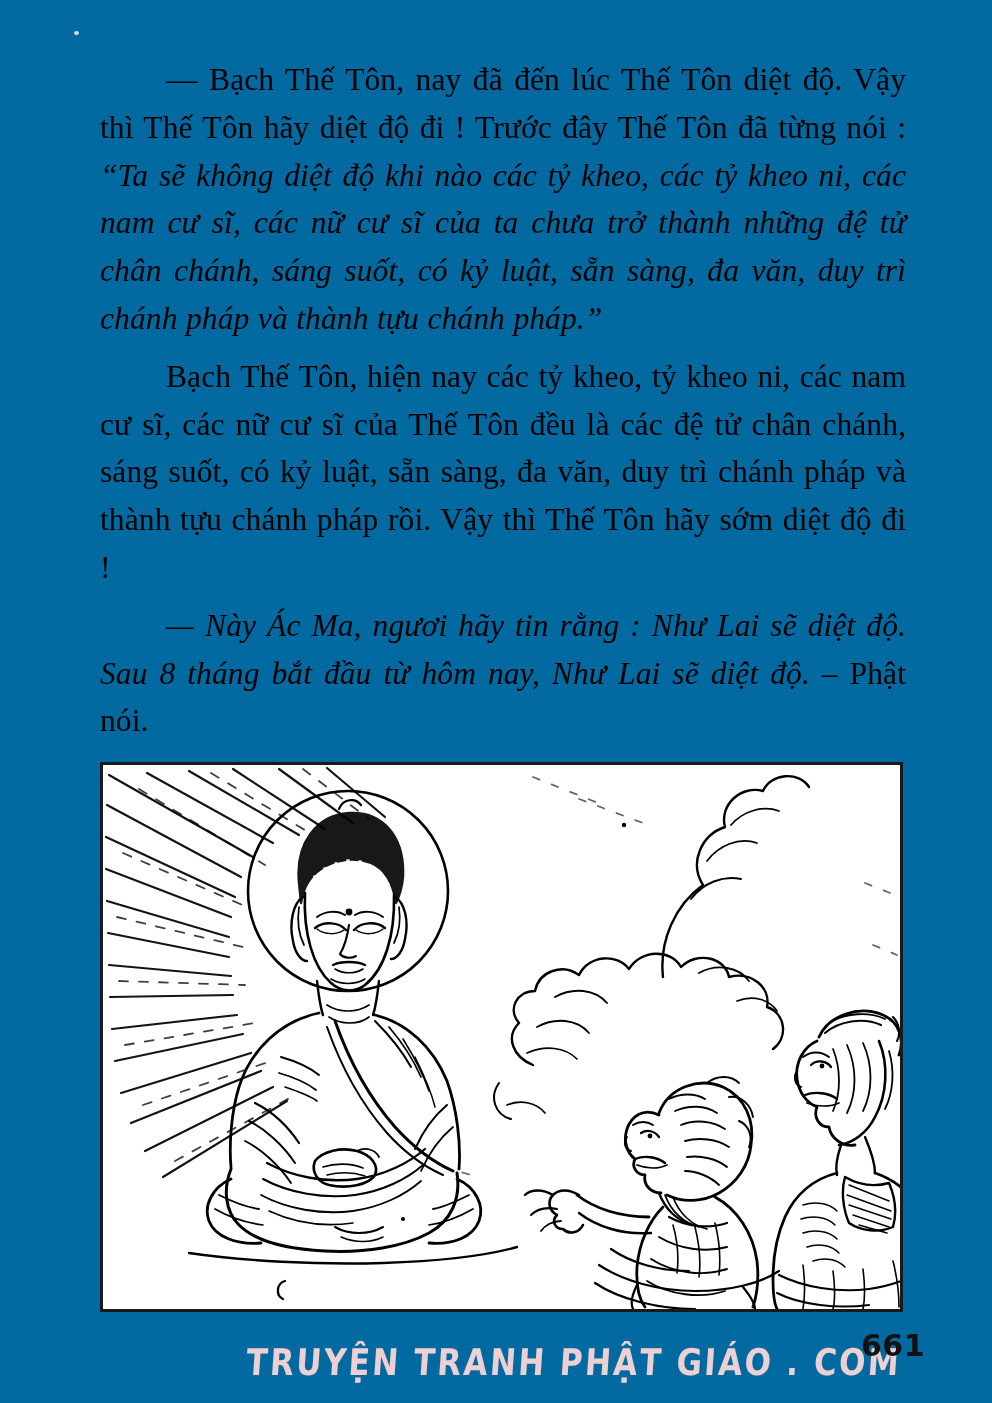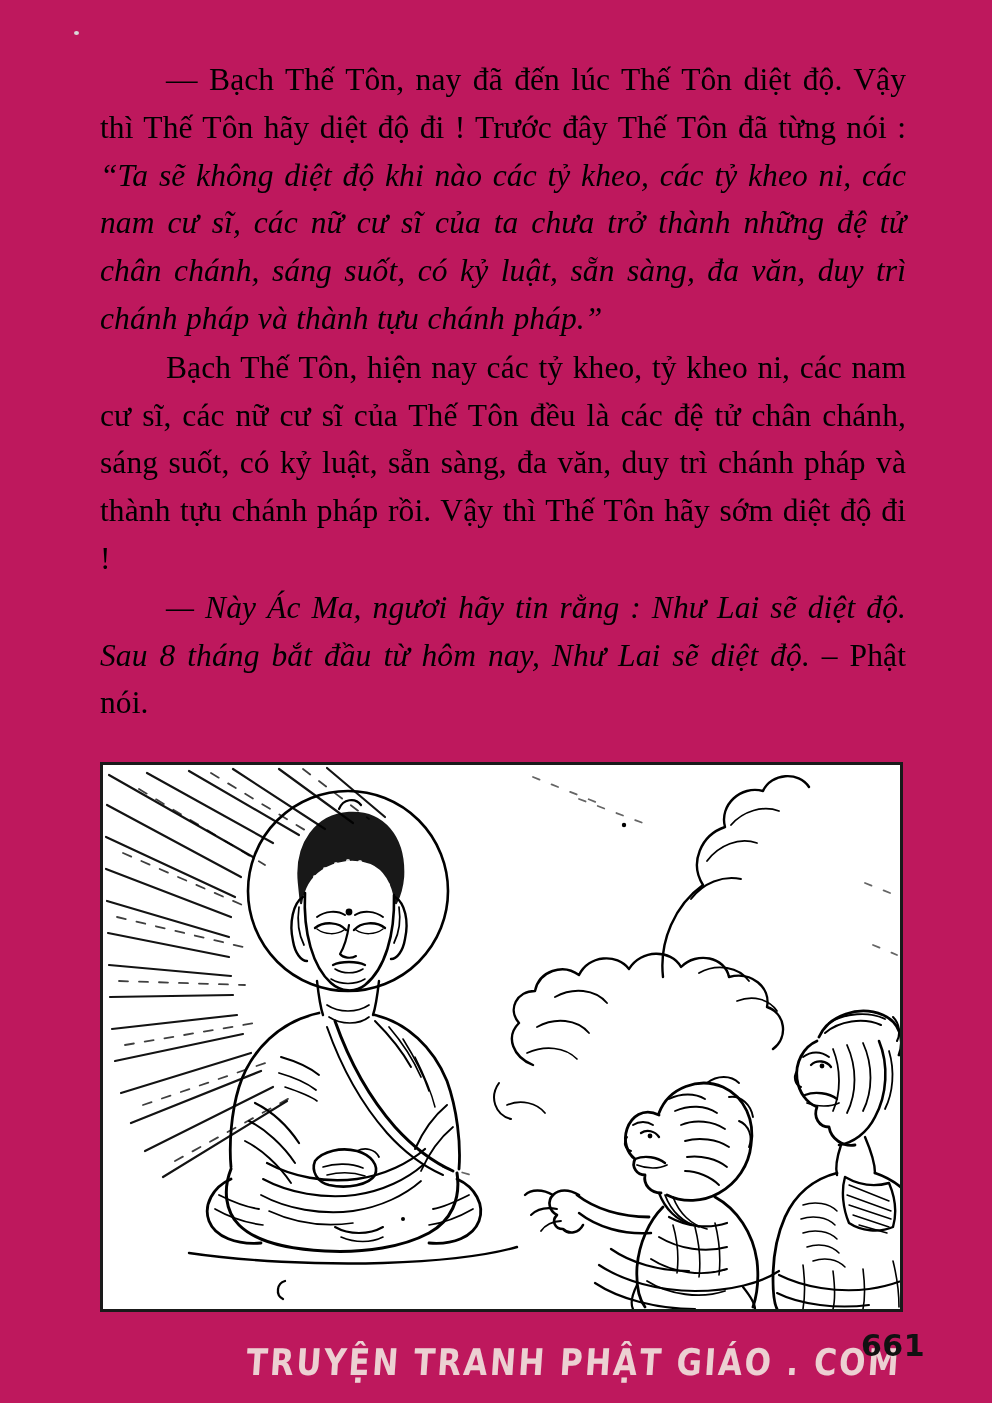--- a/index.html
+++ b/index.html
@@ -13,21 +13,21 @@
     position: relative;
     overflow: hidden;
     font-family: "Liberation Serif", "DejaVu Serif", serif;
     color: #000000;
   }
 
   
   .page {
     position: absolute;
     inset: 0;
-    background: #be185d;
+    background: #0369a1;
   }
 
   
   .speck {
     position: absolute;
     left: 74px;
     top: 31px;
     width: 5px;
     height: 4px;
     background: #d9d9d9;
@@ -45,21 +45,21 @@
   .para {
     margin: 0;
     text-align: justify;
     text-justify: inter-word;
     font-size: 31.5px;
     line-height: 47.8px;
     text-indent: 66px;
     letter-spacing: 0.1px;
     word-spacing: 0.5px;
   }
-  .para + .para { margin-top: 1px; }
+  .para + .para { margin-top: 10px; }
 
   .para .it {
     font-style: italic;
   }
 
   
   .para { hyphens: none; }
 
   
   .illus-frame {

